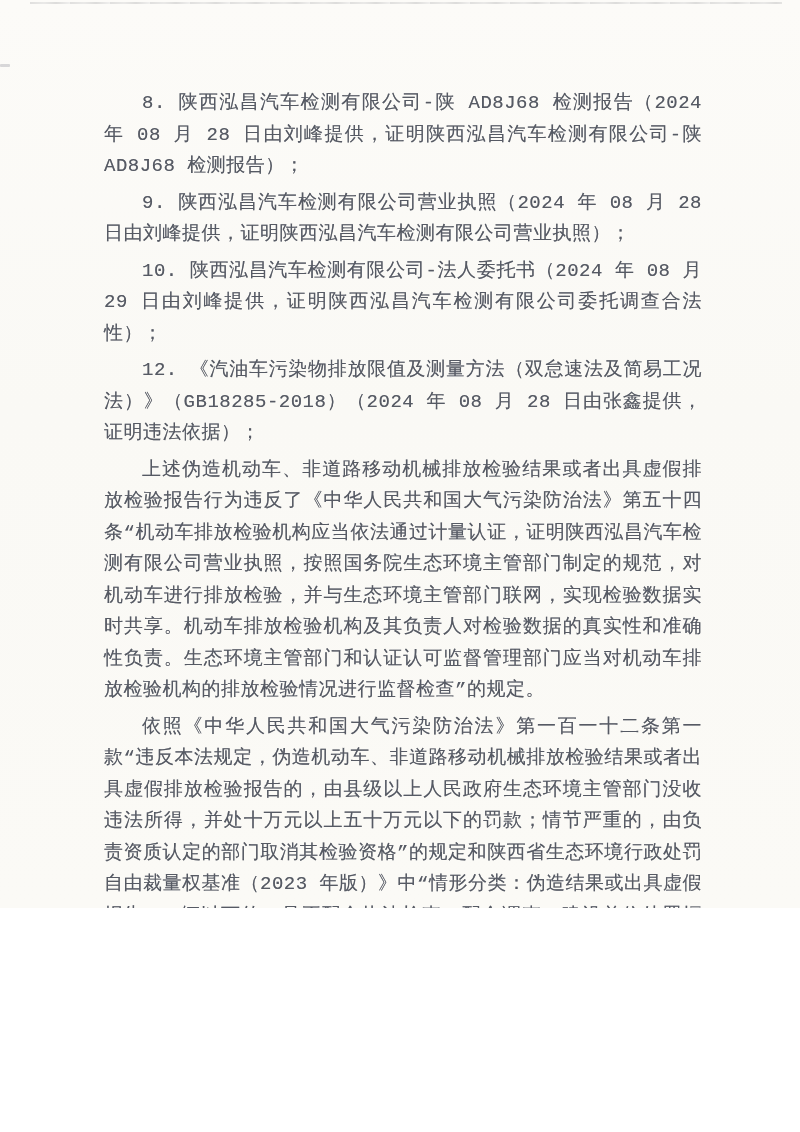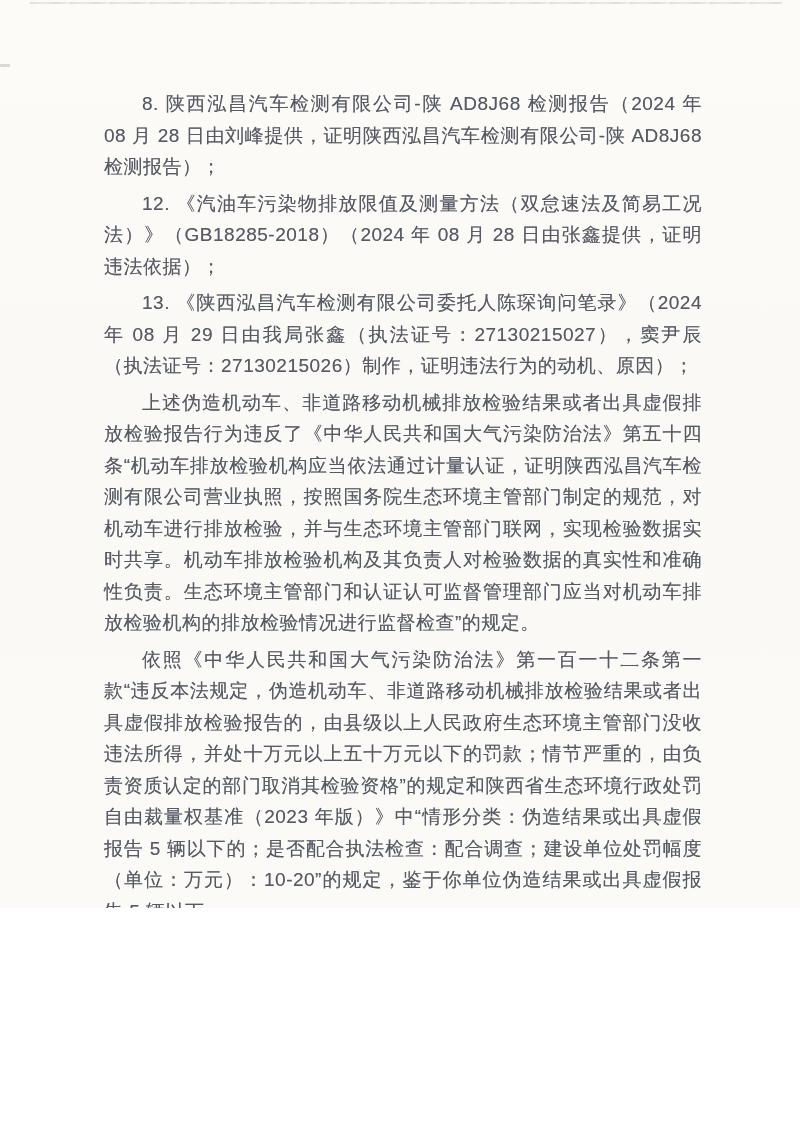--- a/index.html
+++ b/index.html
@@ -8,21 +8,21 @@
     width: 800px;
     height: 1132px;
     background: #ffffff;
   }
   .page {
     position: relative;
     width: 800px;
     height: 908px;
     background: linear-gradient(180deg, #fcfbf8 0%, #faf9f5 45%, #fbfaf6 100%);
     overflow: hidden;
-    font-family: Liberation Sans, sans-serif;
+    font-family: Liberation Mono, monospace;
   }
   
   .scan-line-top {
     position: absolute;
     top: 2px;
     left: 30px;
     right: 18px;
     height: 2px;
     background: repeating-linear-gradient(90deg,
       #c8c8c8 0px, #dadada 14px, #c2c2c2 26px, #e6e6e6 40px);
@@ -58,18 +58,19 @@
 </style>
 </head>
 <body>
 
 <div class="page">
   <div class="scan-line-top"></div>
   <div class="scan-mark-left"></div>
 
   <main class="text-block">
     <p class="para">8. 陕西泓昌汽车检测有限公司-陕 AD8J68 检测报告（2024 年 08 月 28 日由刘峰提供，证明陕西泓昌汽车检测有限公司-陕 AD8J68 检测报告）；</p>
+    <p class="para">9. 陕西泓昌汽车检测有限公司营业执照（2024 年 08 月 28 日由刘峰提供，证明陕西泓昌汽车检测有限公司营业执照）；</p>
+    <p class="para">10. 陕西泓昌汽车检测有限公司-法人委托书（2024 年 08 月 29 日由刘峰提供，证明陕西泓昌汽车检测有限公司委托调查合法性）；</p>
     <p class="para">12. 《汽油车污染物排放限值及测量方法（双怠速法及简易工况法）》（GB18285-2018）（2024 年 08 月 28 日由张鑫提供，证明违法依据）；</p>
-    <p class="para">13. 《陕西泓昌汽车检测有限公司委托人陈琛询问笔录》（2024 年 08 月 29 日由我局张鑫（执法证号：27130215027），窦尹辰（执法证号：27130215026）制作，证明违法行为的动机、原因）；</p>
     <p class="para">上述伪造机动车、非道路移动机械排放检验结果或者出具虚假排放检验报告行为违反了《中华人民共和国大气污染防治法》第五十四条“机动车排放检验机构应当依法通过计量认证，证明陕西泓昌汽车检测有限公司营业执照，按照国务院生态环境主管部门制定的规范，对机动车进行排放检验，并与生态环境主管部门联网，实现检验数据实时共享。机动车排放检验机构及其负责人对检验数据的真实性和准确性负责。生态环境主管部门和认证认可监督管理部门应当对机动车排放检验机构的排放检验情况进行监督检查”的规定。</p>
     <p class="para">依照《中华人民共和国大气污染防治法》第一百一十二条第一款“违反本法规定，伪造机动车、非道路移动机械排放检验结果或者出具虚假排放检验报告的，由县级以上人民政府生态环境主管部门没收违法所得，并处十万元以上五十万元以下的罚款；情节严重的，由负责资质认定的部门取消其检验资格”的规定和陕西省生态环境行政处罚自由裁量权基准（2023 年版）》中“情形分类：伪造结果或出具虚假报告 5 辆以下的；是否配合执法检查：配合调查；建设单位处罚幅度（单位：万元）：10-20”的规定，鉴于你单位伪造结果或出具虚假报告 5 辆以下，</p>
   </main>
 </div>
 
 </body></html>

